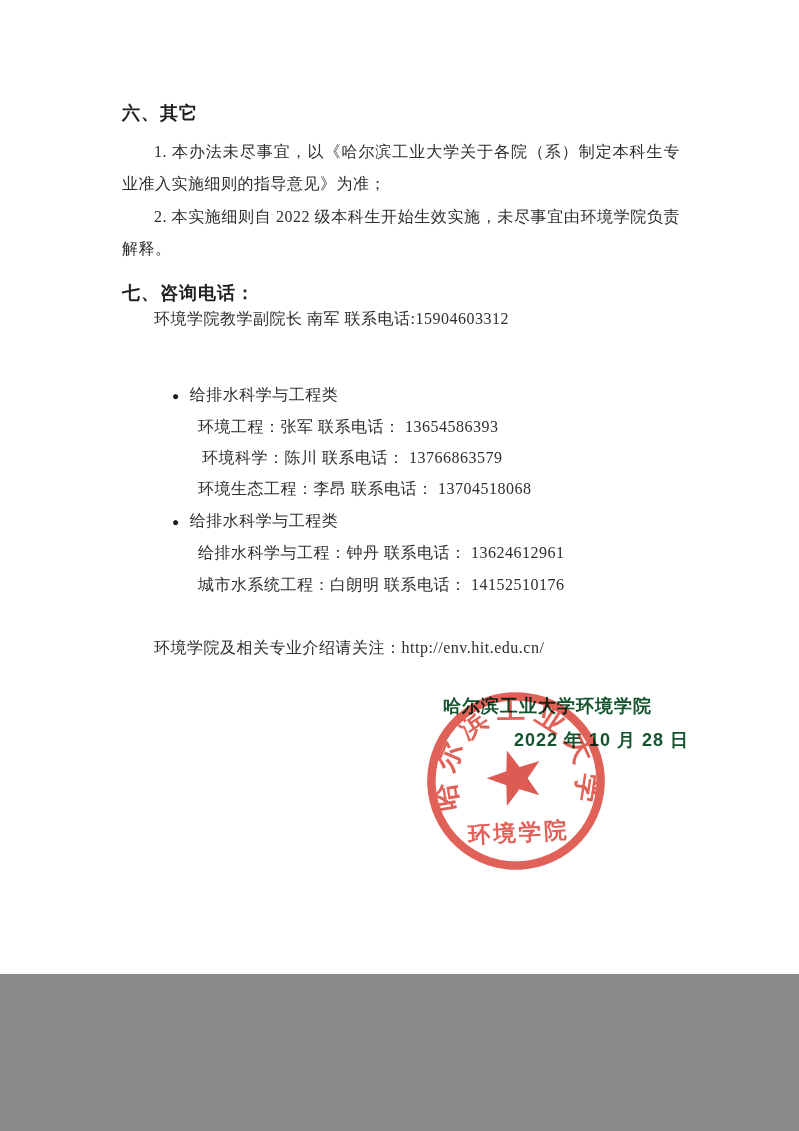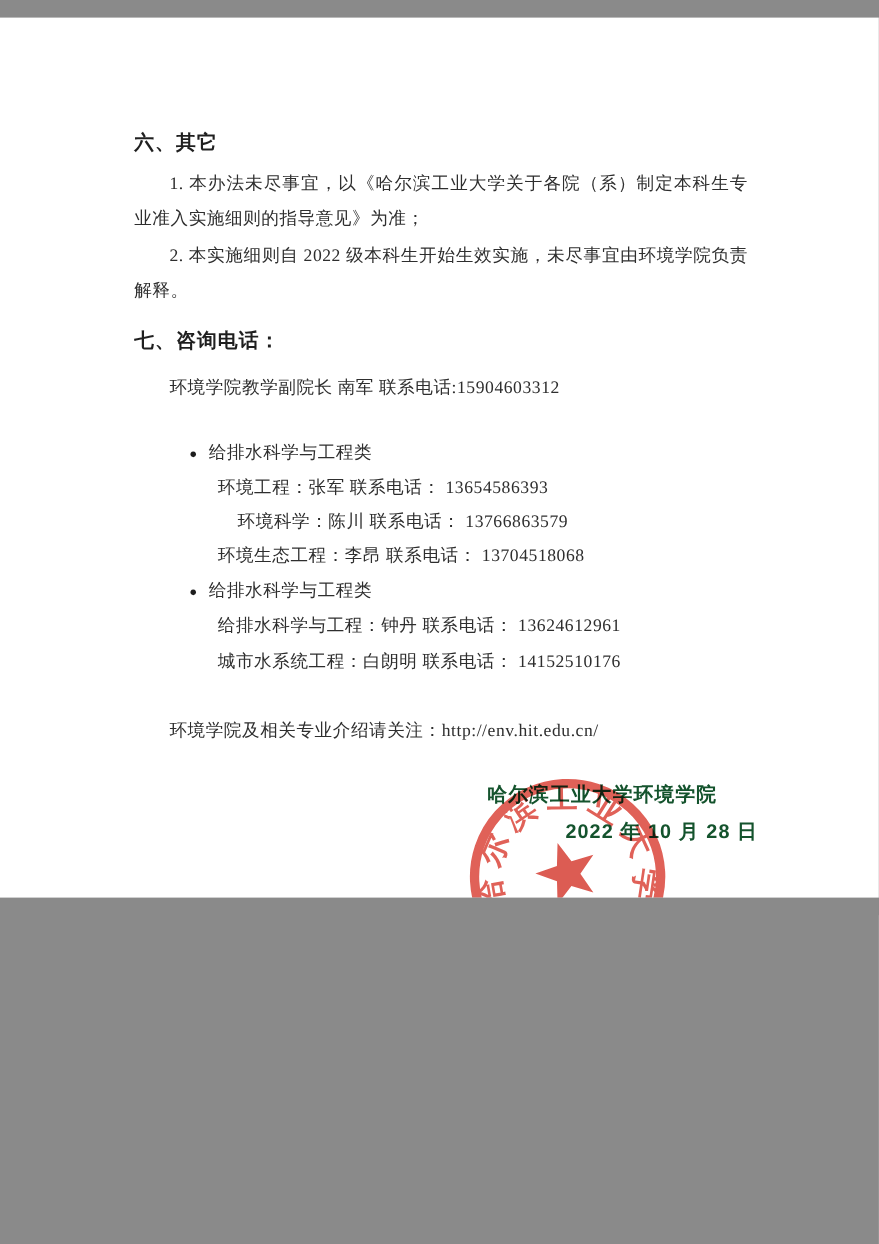--- a/index.html
+++ b/index.html
@@ -1,19 +1,19 @@
 <!DOCTYPE html>
 <html><head>
 <meta charset="utf-8">
 <style>
   html,body{margin:0;padding:0;background:#8a8a8a;}
   .page{
     position:relative;
-    width:799px;height:800px;
-    margin:16px auto;
+    width:799px;height:974px;
+    margin:0 auto;
     background:#ffffff;
     font-family:"Liberation Serif","DejaVu Serif",serif;
     color:#2e2e2e;
     overflow:hidden;
   }
   .abs{position:absolute;}
   .h-section{
     font-family:"Liberation Sans","DejaVu Sans",sans-serif;
     font-weight:bold;
     font-size:18px;
@@ -74,29 +74,29 @@
 <div class="page">
 
   <div class="abs h-section" style="left:122px;top:101px;">六、其它</div>
 
   <div class="abs para" style="left:122px;top:136px;">1. 本办法未尽事宜，以《哈尔滨工业大学关于各院（系）制定本科生专业准入实施细则的指导意见》为准；</div>
 
   <div class="abs para" style="left:122px;top:201px;">2. 本实施细则自 2022 级本科生开始生效实施，未尽事宜由环境学院负责解释。</div>
 
   <div class="abs h-section" style="left:122px;top:281px;">七、咨询电话：</div>
 
-  <div class="abs line" style="left:154px;top:326px;">环境学院教学副院长  南军  联系电话:15904603312</div>
+  <div class="abs line" style="left:154px;top:309px;">环境学院教学副院长  南军  联系电话:15904603312</div>
 
 
   <div class="abs bullet-line" style="left:172px;top:385px;">
     <span class="bullet-dot">●</span>
     <span>给排水科学与工程类</span>
   </div>
   <div class="abs line" style="left:198px;top:417px;">环境工程：张军  联系电话： 13654586393</div>
-  <div class="abs line" style="left:216px;top:448px;">环境科学：陈川  联系电话： 13766863579</div>
+  <div class="abs line" style="left:202px;top:448px;">环境科学：陈川  联系电话： 13766863579</div>
   <div class="abs line" style="left:198px;top:479px;">环境生态工程：李昂  联系电话： 13704518068</div>
 
   <div class="abs bullet-line" style="left:172px;top:511px;">
     <span class="bullet-dot">●</span>
     <span>给排水科学与工程类</span>
   </div>
   <div class="abs line" style="left:198px;top:543px;">给排水科学与工程：钟丹  联系电话： 13624612961</div>
   <div class="abs line" style="left:198px;top:575px;">城市水系统工程：白朗明  联系电话： 14152510176</div>
 
   <div class="abs line" style="left:154px;top:638px;">环境学院及相关专业介绍请关注：http://env.hit.edu.cn/</div>

